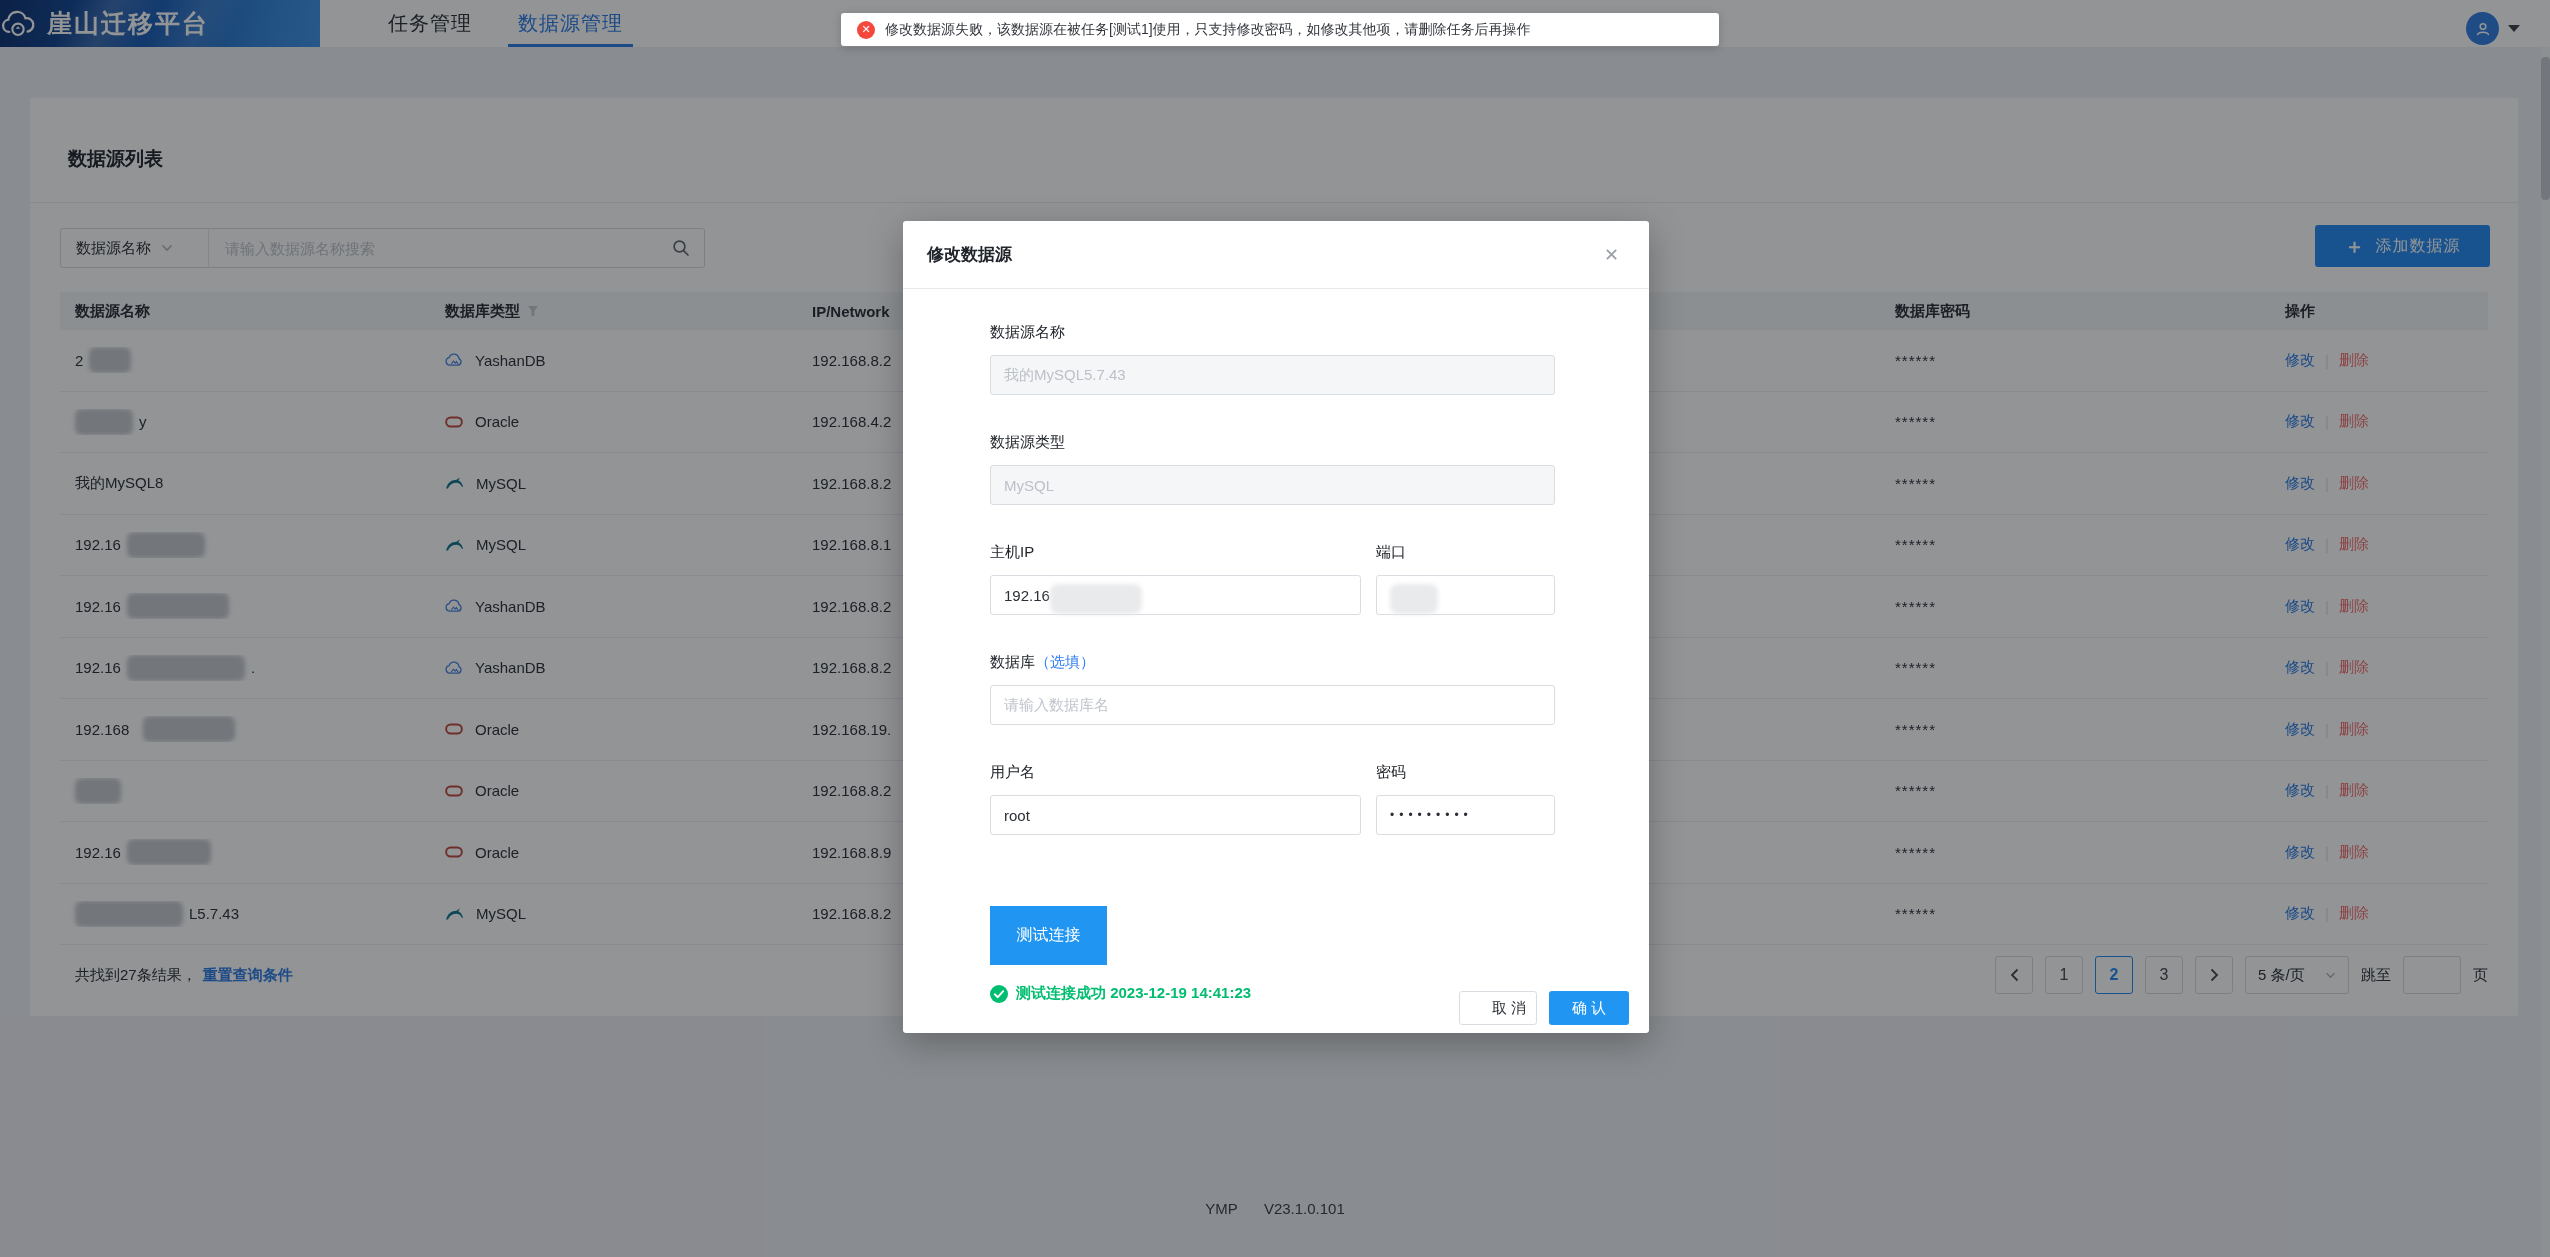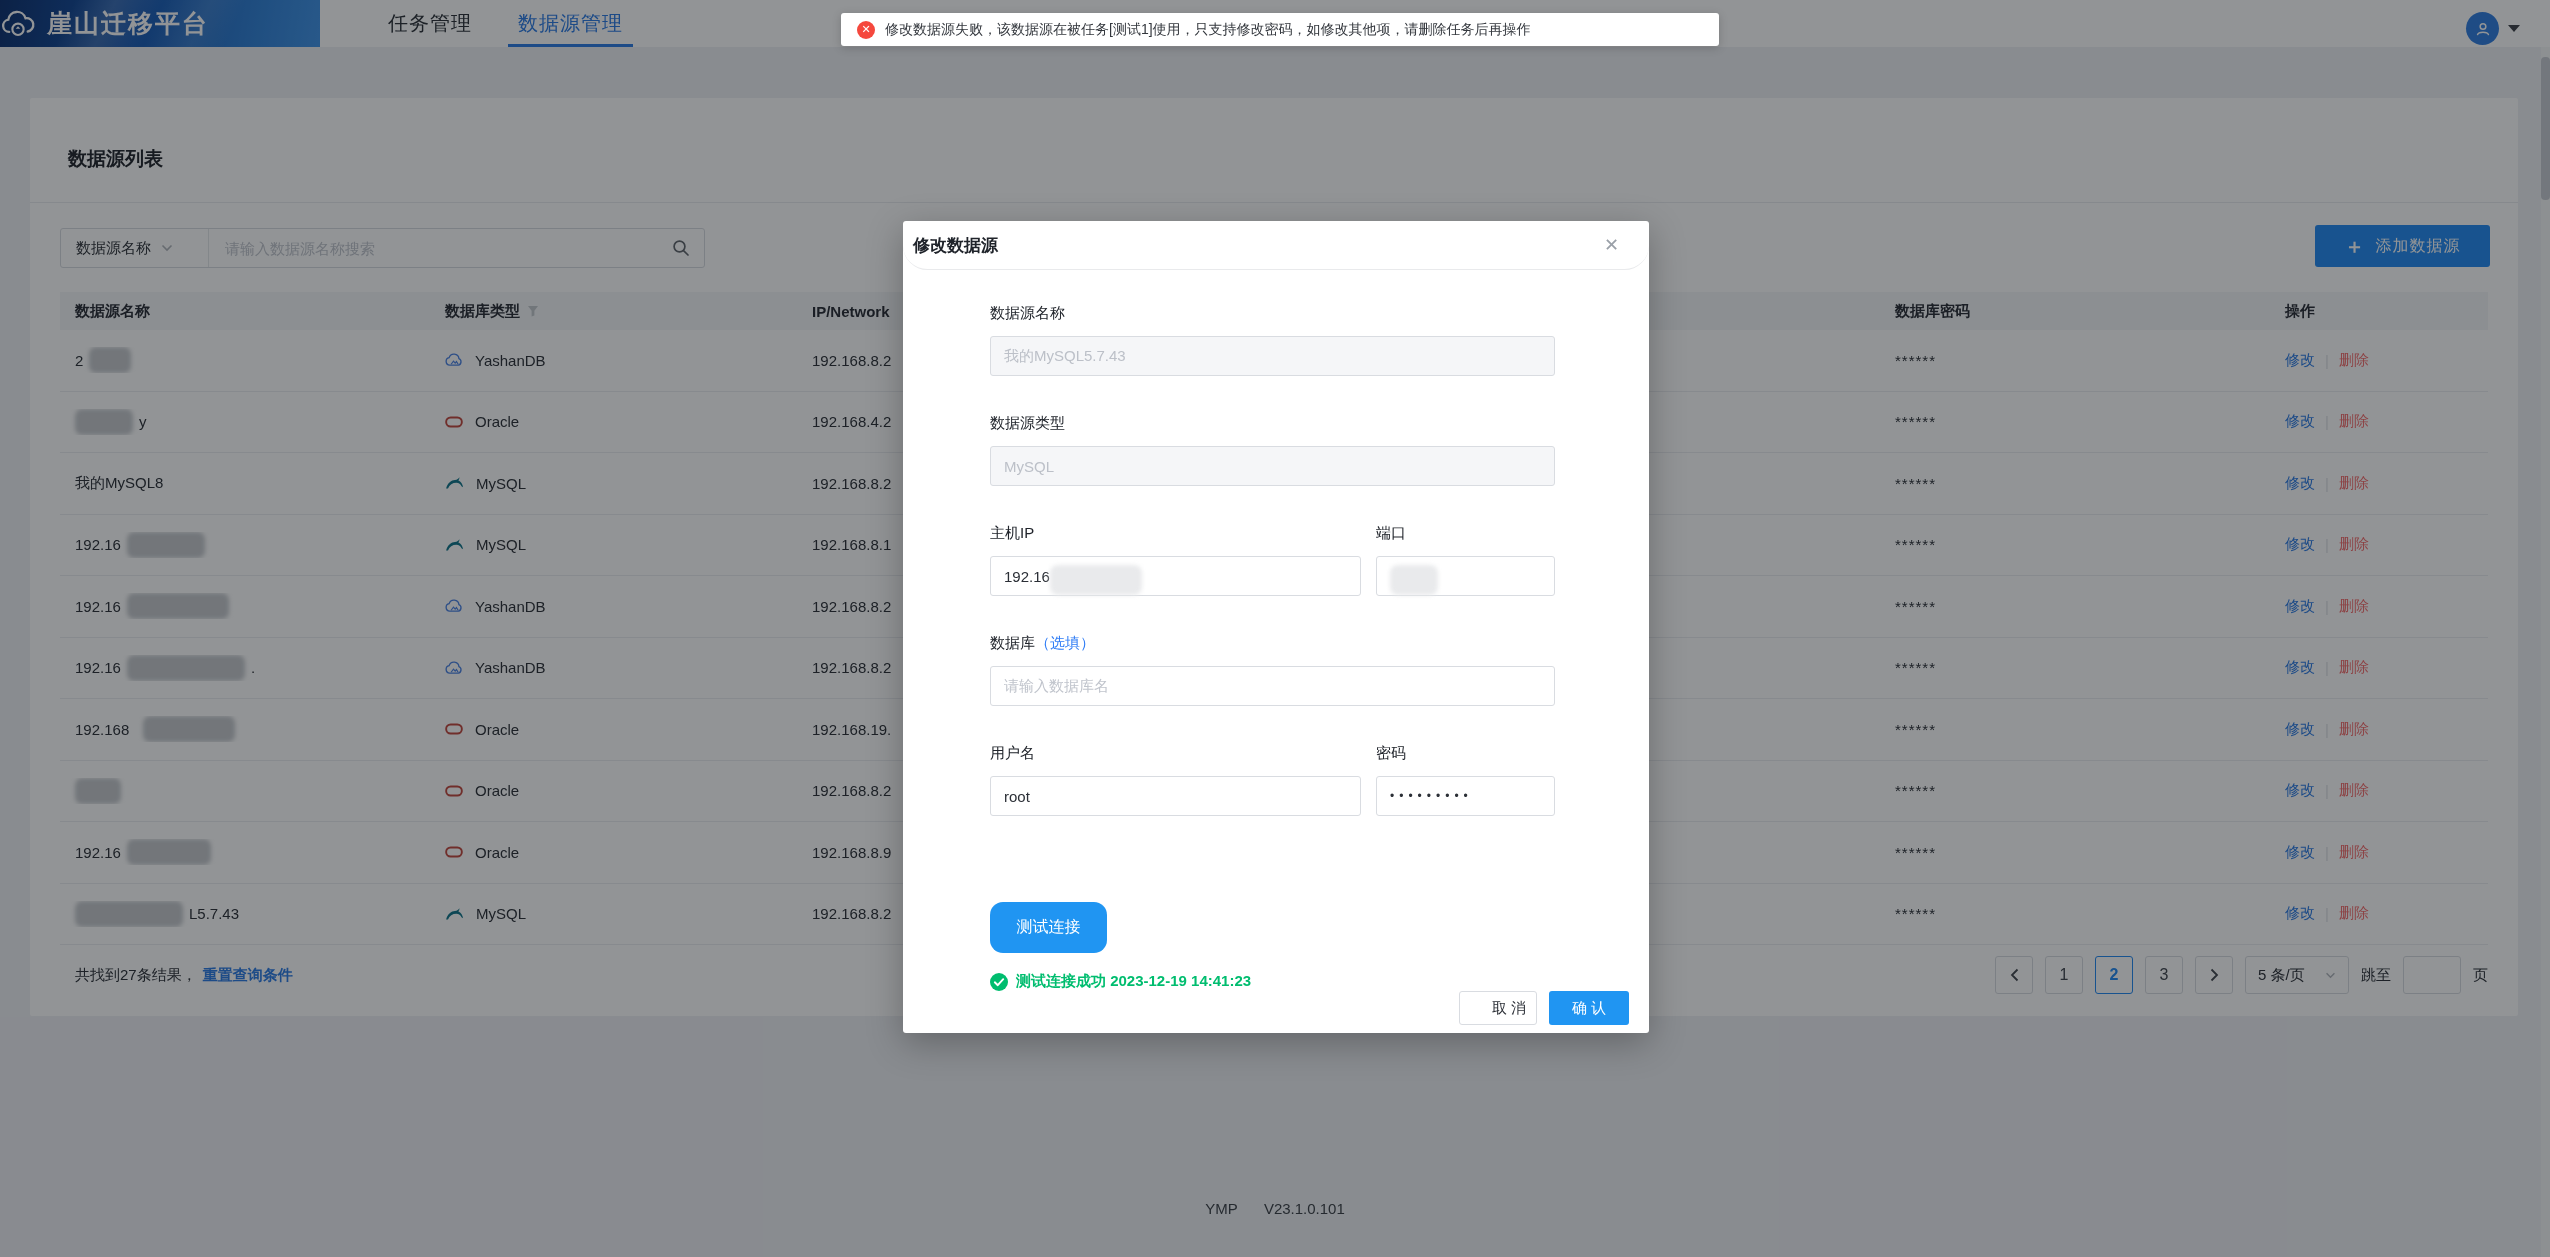--- a/index.html
+++ b/index.html
@@ -71,40 +71,40 @@
   .ftr span{margin:16px 11px;}
   
   .mask{position:absolute;inset:0;background:rgba(14,17,22,.45);z-index:100;}
   .toast{position:absolute;left:841px;top:13px;width:878px;height:33px;box-sizing:border-box;background:#fff;border-radius:3px;
     box-shadow:0 2px 10px rgba(0,0,0,.18);display:flex;align-items:center;gap:10px;padding:0 16px;z-index:300;}
   .toast-icon{width:18px;height:18px;border-radius:50%;background:#f5483d;color:#fff;font-size:11px;font-weight:bold;
     display:flex;align-items:center;justify-content:center;flex:none;}
   .toast-msg{font-size:14px;color:#33373d;white-space:nowrap;}
   .modal{position:absolute;left:903px;top:221px;width:746px;height:812px;background:#fff;border-radius:3px;z-index:200;
     box-shadow:0 10px 36px rgba(0,0,0,.28);}
-  .m-head{height:49px;border-bottom:1px solid #e9eaec;display:flex;align-items:center;justify-content:space-between;
-    padding:0 30px 0 10px;box-sizing:border-box;border-radius:32px;}
+  .m-head{height:68px;border-bottom:1px solid #e9eaec;display:flex;align-items:center;justify-content:space-between;
+    padding:0 30px 0 24px;box-sizing:border-box;}
   .m-title{font-size:17px;font-weight:bold;color:#20242b;}
   .m-close{font-size:18px;color:#9aa0a8;cursor:pointer;line-height:1;}
   .m-body{padding:34px 94px 0 87px;}
   .field{margin-bottom:38px;}
   .flabel{font-size:15px;color:#20242b;margin-bottom:13px;}
   .opt{color:#2e7cf6;}
   .ibox{height:40px;box-sizing:border-box;border:1px solid #d9dce1;border-radius:3px;background:#fff;
     display:flex;align-items:center;padding:0 13px;font-size:15px;color:#2b2f36;overflow:visible;}
   .ibox.disabled{background:#f5f6f8;color:#bcc0c8;}
   .ibox .ph{color:#c0c4cc;}
   .two{display:flex;gap:15px;margin-bottom:38px;}
   .w-l{width:371px;flex:none;}
   .w-r{width:179px;flex:none;}
   .w-l .ibox,.w-r .ibox{width:100%;}
   .mpatch{display:inline-block;height:30px;background:#e9eaec;border-radius:8px;filter:blur(2px);flex:none;
     transform:translateY(4px);}
   .dots{letter-spacing:5px;font-size:12px;color:#2b2f36;}
-  .test-btn{margin-top:48px;width:117px;height:51px;background:#2095f2;border:none;border-radius:13px;color:#fff;
+  .test-btn{margin-top:33px;width:117px;height:59px;background:#2095f2;border:none;border-radius:0;color:#fff;
     font-size:16px;cursor:pointer;}
   .test-ok{margin-top:19px;display:flex;align-items:center;gap:8px;color:#00bd6f;font-size:15px;font-weight:bold;}
   .m-foot{position:absolute;right:20px;bottom:8px;display:flex;gap:12px;}
   .btn-plain{width:78px;height:34px;background:#fff;border:1px solid #d9dce1;border-radius:3px;font-size:15px;color:#2b2f36;cursor:pointer;padding-left:28px;}
   .btn-primary{width:80px;height:34px;background:#2095f2;border:none;border-radius:3px;font-size:15px;color:#fff;cursor:pointer;}
   .ticon{flex:none;}
 </style>
 </head>
 <body>
 

